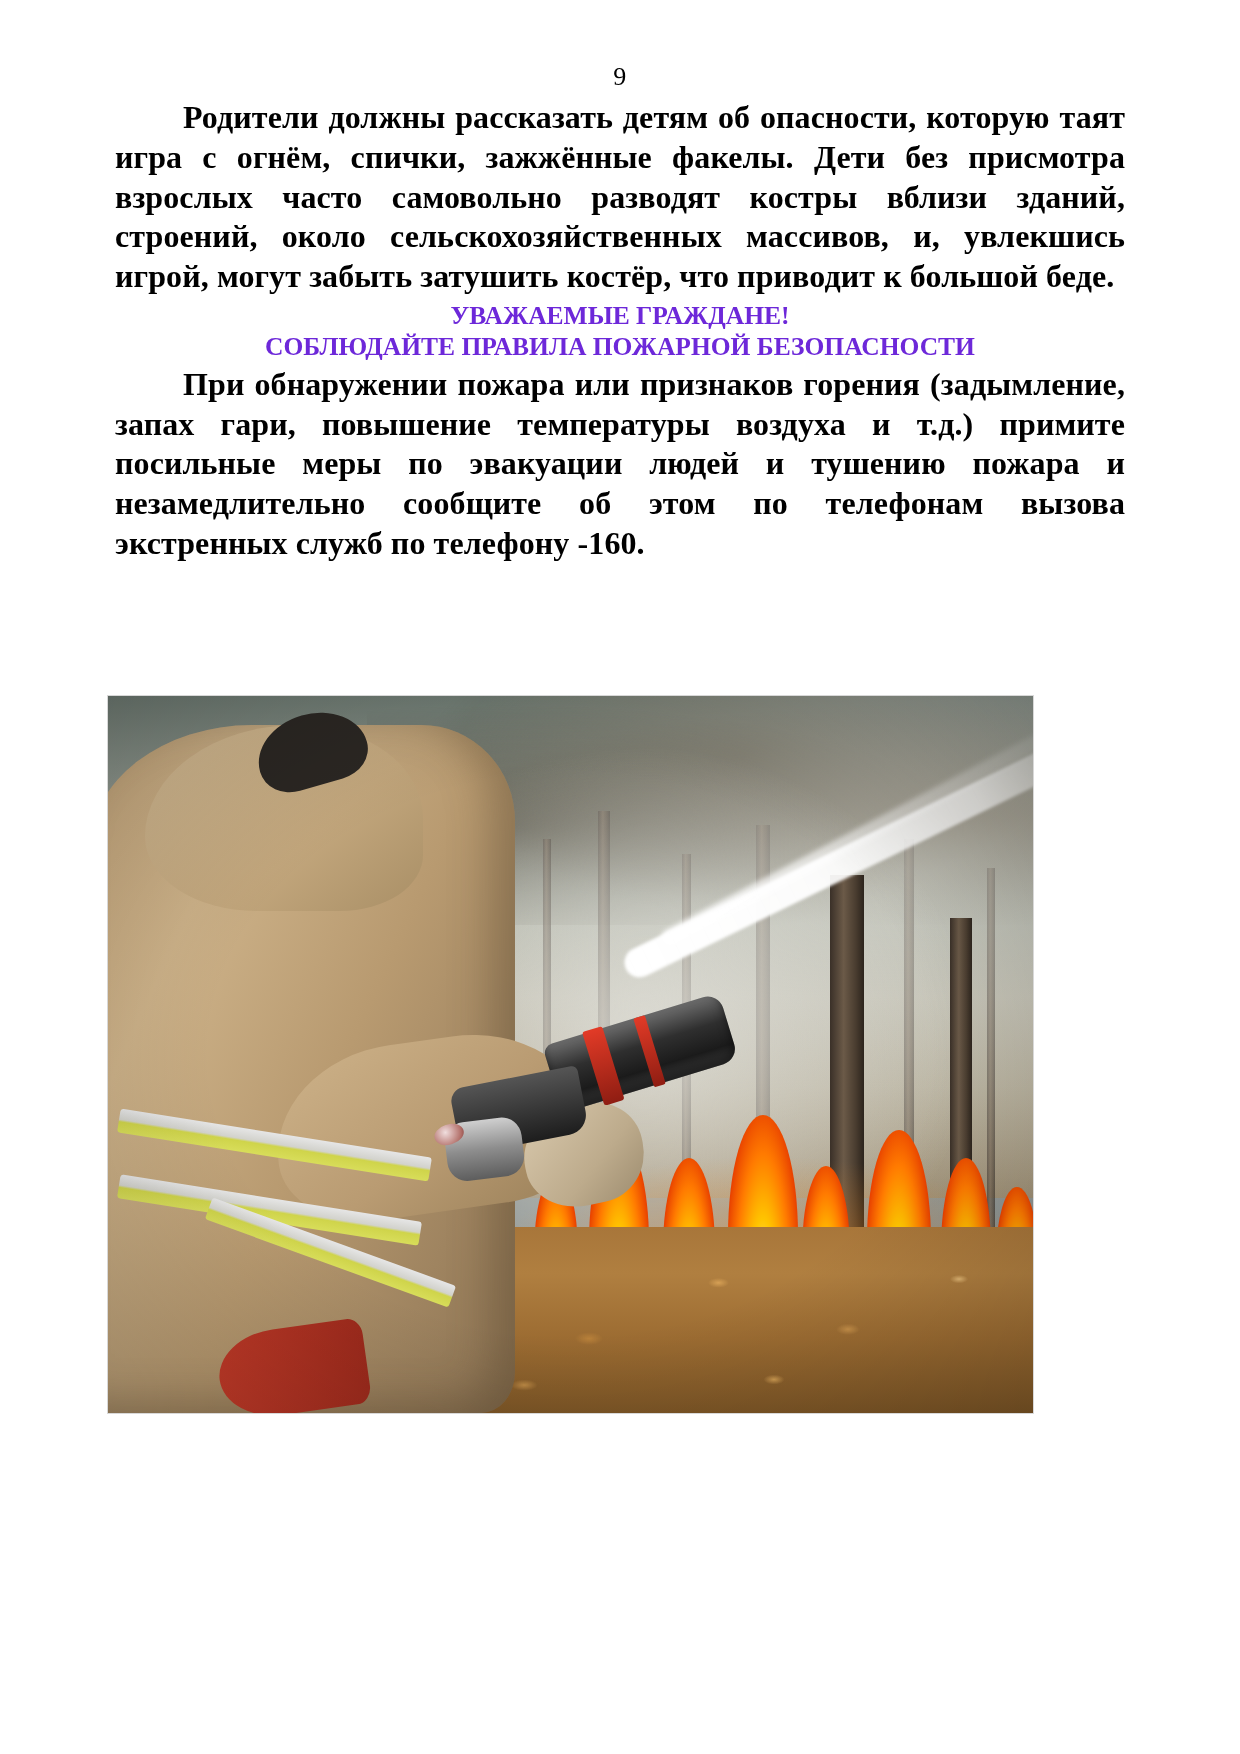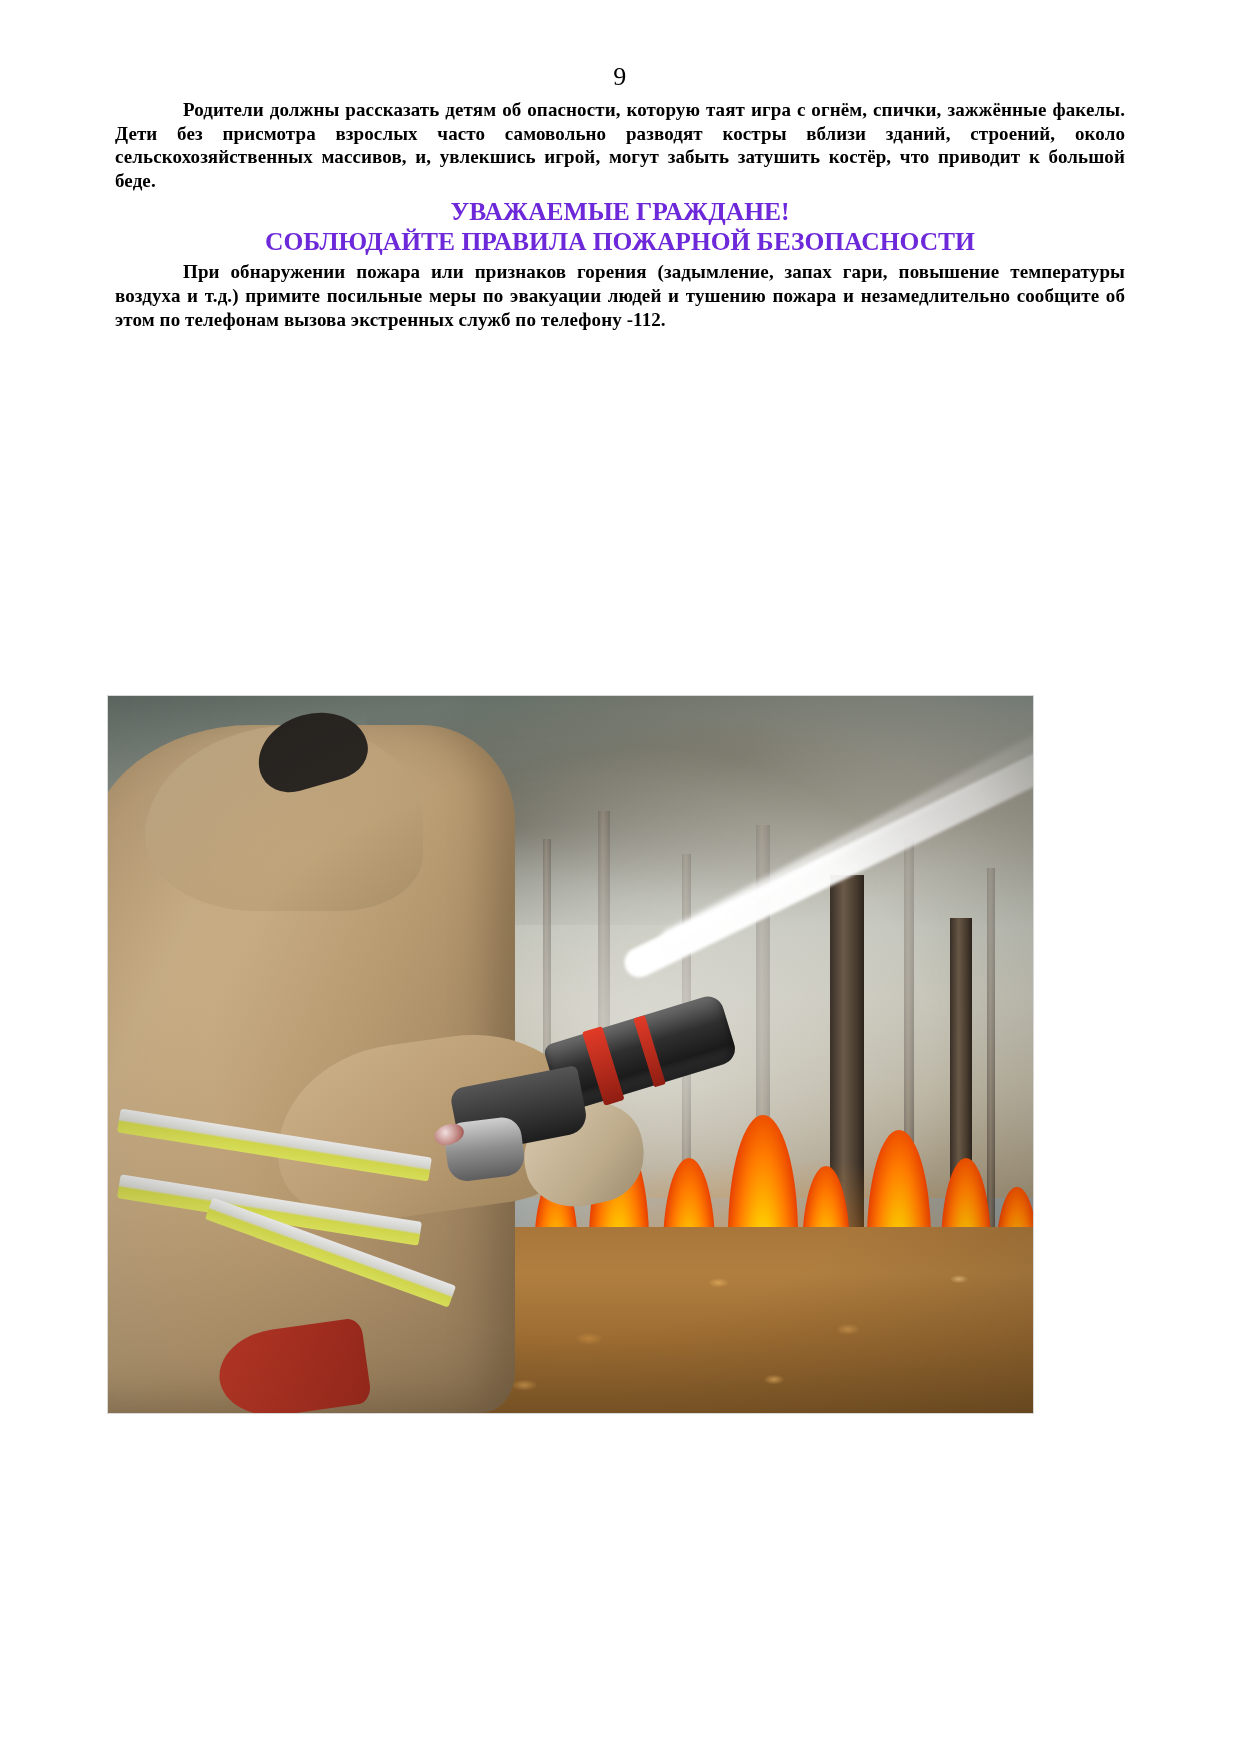--- a/index.html
+++ b/index.html
@@ -26,21 +26,21 @@
     text-align: center;
     font-size: 26px;
     font-family: "Liberation Serif", serif;
     margin-top: 62px;
     margin-bottom: 6px;
     letter-spacing: 0.5px;
   }
   .body-text {
     margin: 0 auto;
     width: 1010px;
-    font-size: 19px;
+    font-size: 32px;
     line-height: 1.245;
     font-weight: bold;
     text-align: justify;
     text-justify: inter-word;
     letter-spacing: 0.1px;
   }
   .body-text p {
     margin: 0 0 0 0;
     text-indent: 68px;
   }
@@ -284,21 +284,21 @@
   <div class="body-text">
     <p>Родители должны рассказать детям об опасности, которую таят игра с огнём, спички, зажжённые факелы. Дети без присмотра взрослых часто самовольно разводят костры вблизи зданий, строений, около сельскохозяйственных массивов, и, увлекшись игрой, могут забыть затушить костёр, что приводит к большой беде.</p>
   </div>
 
   <div class="notice">
     <div>УВАЖАЕМЫЕ ГРАЖДАНЕ!</div>
     <div>СОБЛЮДАЙТЕ ПРАВИЛА ПОЖАРНОЙ БЕЗОПАСНОСТИ</div>
   </div>
 
   <div class="body-text">
-    <p>При обнаружении пожара или признаков горения (задымление, запах гари, повышение температуры воздуха и т.д.) примите посильные меры по эвакуации людей и тушению пожара и незамедлительно сообщите об этом по телефонам вызова экстренных служб по телефону -112.</p>
+    <p>При обнаружении пожара или признаков горения (задымление, запах гари, повышение температуры воздуха и т.д.) примите посильные меры по эвакуации людей и тушению пожара и незамедлительно сообщите об этом по телефонам вызова экстренных служб по телефону -160.</p>
   </div>
 
 
   <div class="photo-wrap">
     <div class="photo">
       <div class="sky"></div>
       <div class="canopy"></div>
 
       <div class="tree thin" style="left:40%; width:10px; height:66%;"></div>
       <div class="tree thin" style="left:47%; width:8px; height:60%;"></div>

